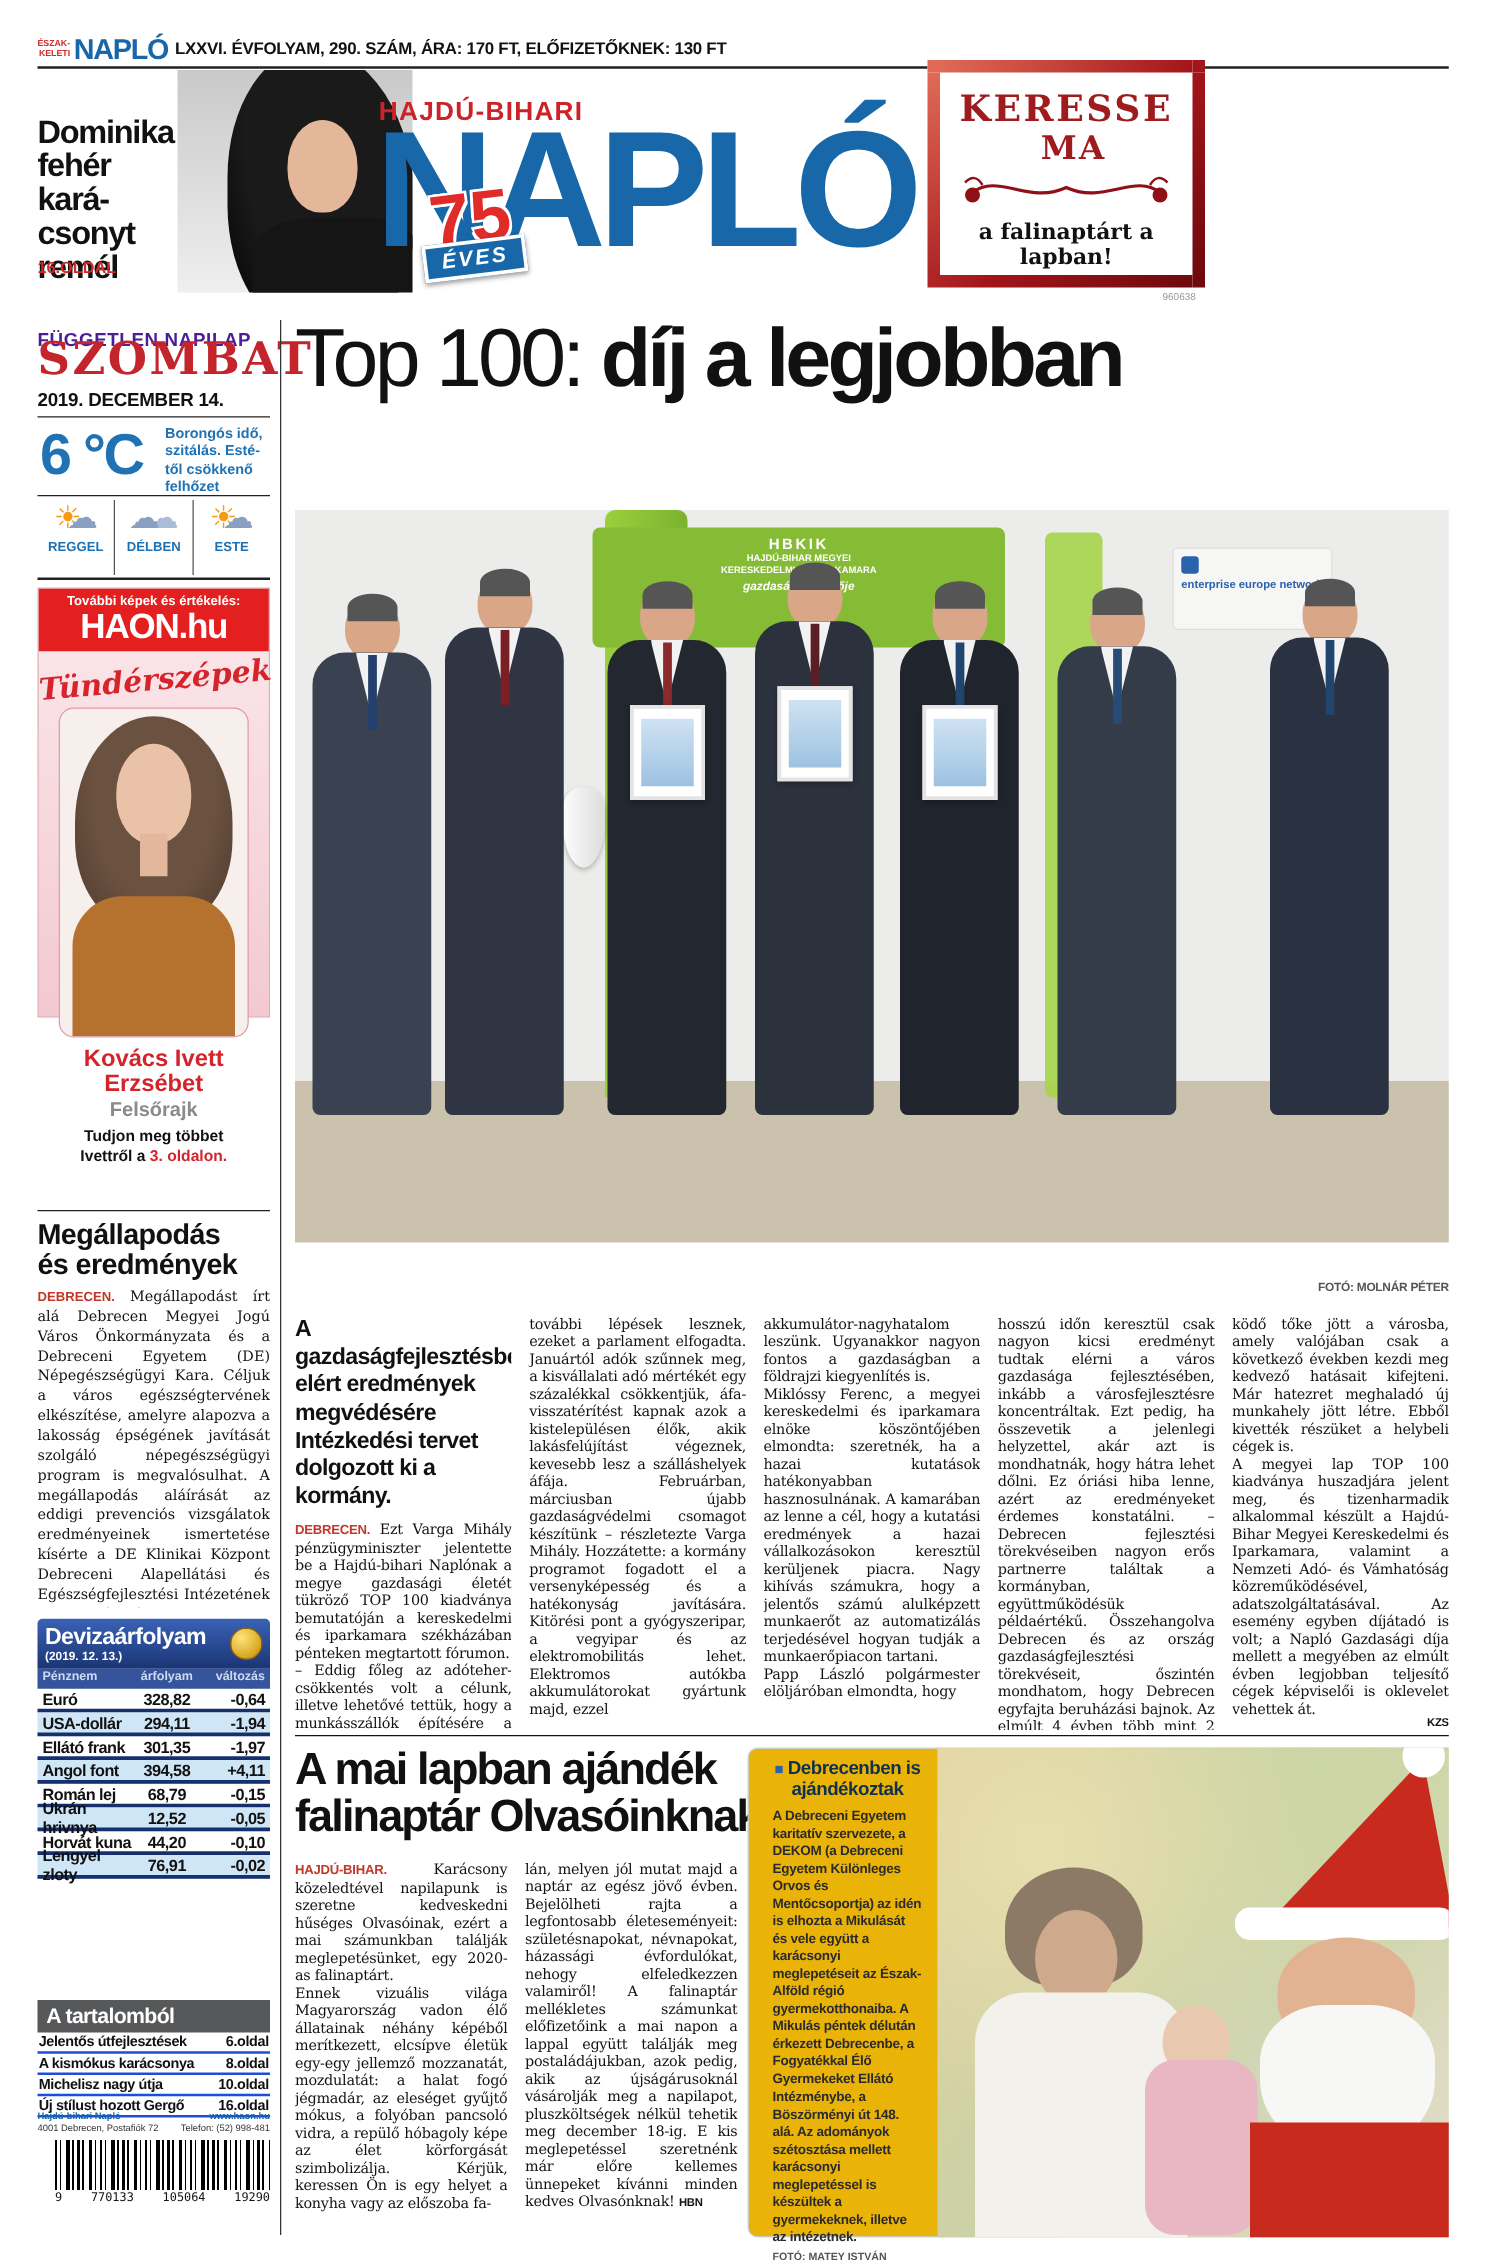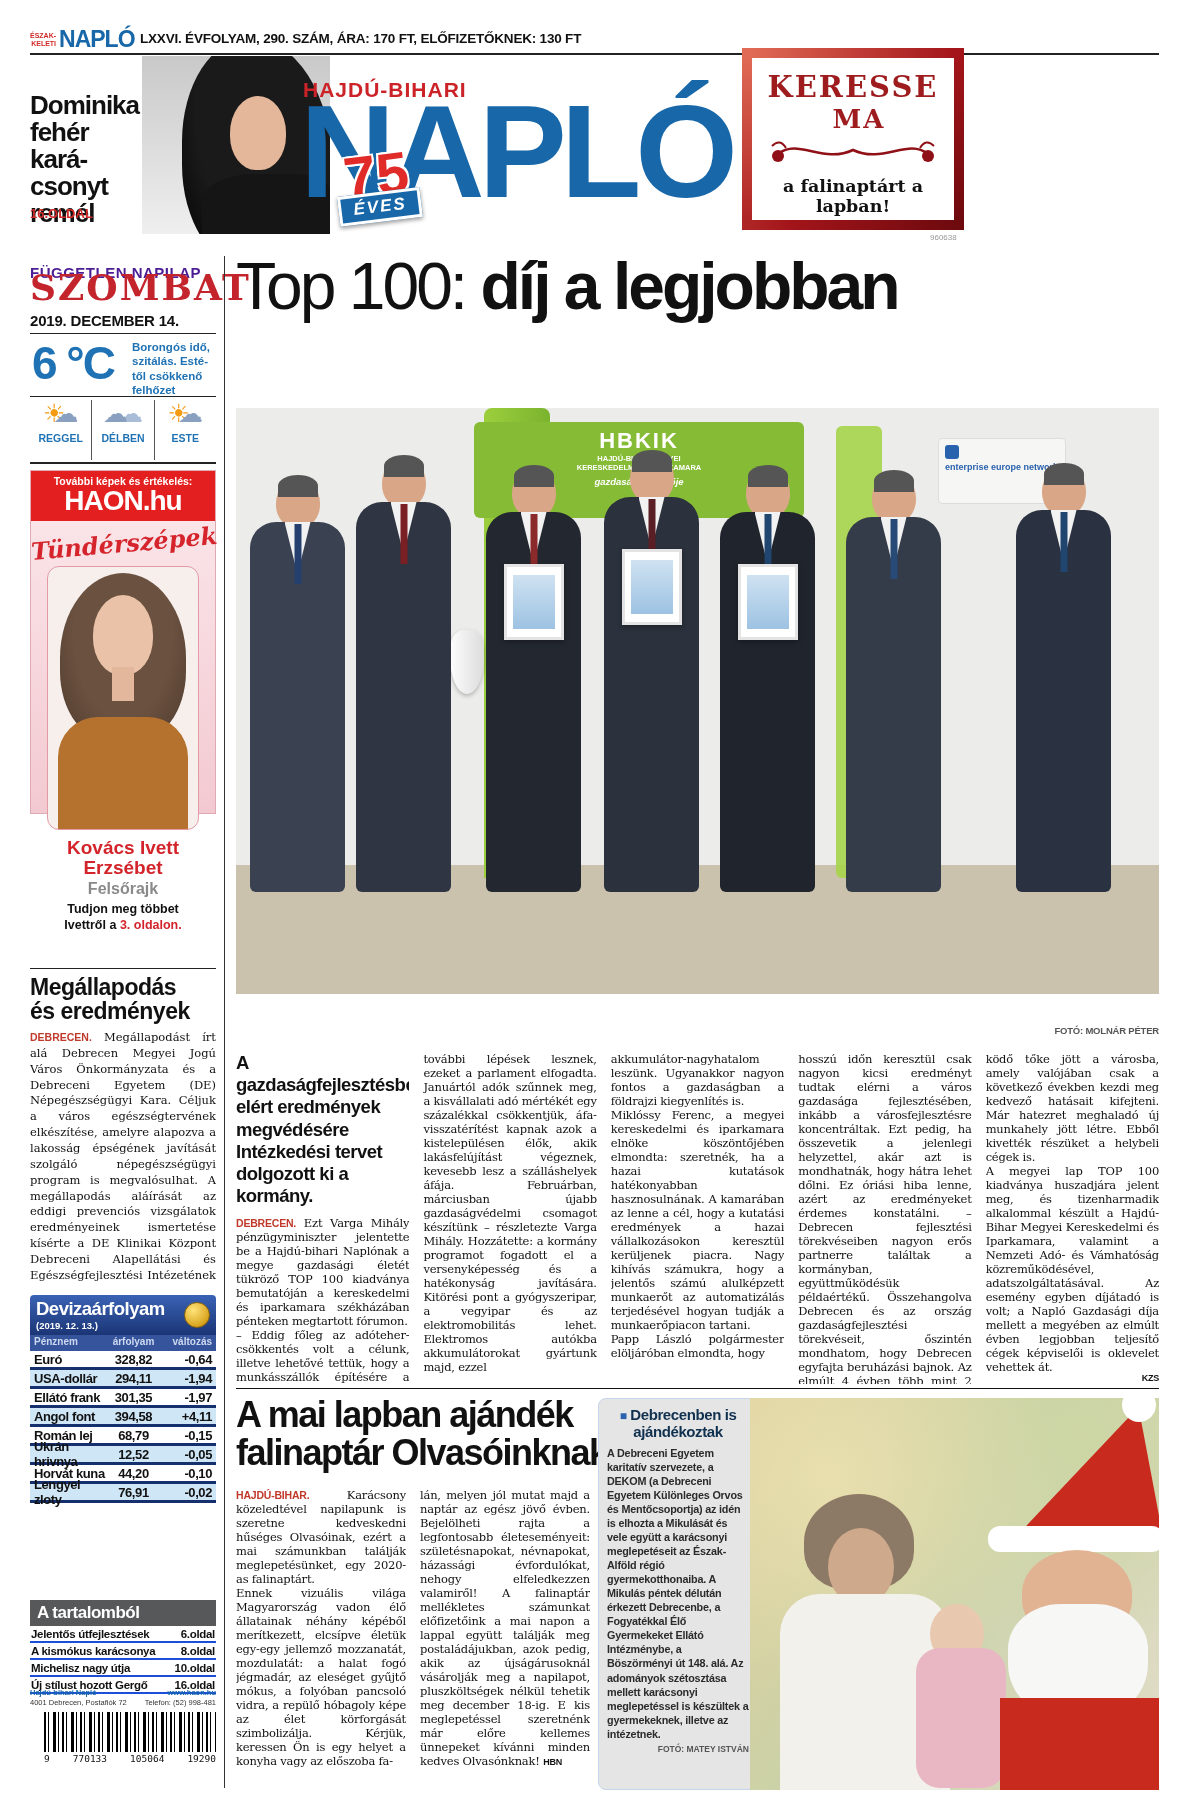--- a/index.html
+++ b/index.html
@@ -95,21 +95,21 @@
   .bc-digits{display:flex;justify-content:space-between;font-family:"DejaVu Sans Mono",monospace;font-size:9.5px;margin-top:1px;}
 
   
   .vdiv{left:224px;top:256px;width:1px;height:1532px;background:#333;}
   .headline{left:236px;top:250px;width:925px;font-size:66px;line-height:1.1;letter-spacing:-3px;font-weight:900;}
   .hl-light{font-weight:500;}
   .photo-main{left:236px;top:408px;width:923px;height:586px;background:linear-gradient(180deg,#ececea 0 78%,#cbc2ad 78% 100%);overflow:hidden;}
   .pm-pillar{position:absolute;top:0;width:66px;height:470px;background:linear-gradient(90deg,#9ccf3d,#7ab32e);border-radius:8px 8px 0 0;}
   .pm-pillar2{position:absolute;top:18px;width:46px;height:452px;background:#a6d54a;opacity:.9;border-radius:6px;}
   .pm-band{position:absolute;left:238px;top:14px;width:330px;height:96px;background:#86bb35;border-radius:6px;color:#fff;text-align:center;padding:6px 8px;box-sizing:border-box;}
-  .pm-org{font-size:22px;font-weight:900;letter-spacing:2px;}
+  .pm-org{font-size:12px;font-weight:900;letter-spacing:2px;}
   .pm-line{font-size:7.5px;font-weight:700;line-height:1.25;}
   .pm-tag{font-size:9.5px;font-weight:700;font-style:italic;margin-top:3px;}
   .pm-right{position:absolute;left:702px;top:30px;width:128px;height:66px;background:#f6f6f4;border:1px solid #ddd;border-radius:4px;padding:6px;box-sizing:border-box;color:#2a62ae;font-size:9px;font-weight:700;line-height:1.2;}
   .pm-right::before{content:"";display:block;width:14px;height:14px;background:#2a62ae;border-radius:3px;margin-bottom:3px;}
   .person{position:absolute;bottom:96px;width:95px;}
   .p-head{width:44px;height:50px;background:#d9a788;border-radius:50% 50% 46% 46%;margin:0 auto;position:relative;}
   .p-head::before{content:"";position:absolute;left:2px;top:-3px;width:40px;height:22px;background:#555;border-radius:50% 50% 0 0;}
   .p-torso{margin-top:-6px;border-radius:26px 26px 6px 6px;position:relative;}
   .p-shirt{position:absolute;left:50%;top:0;transform:translateX(-50%);width:26px;height:52px;background:#f2f2f2;clip-path:polygon(0 0,100% 0,50% 100%);}
   .p-tie{position:absolute;left:50%;top:2px;transform:translateX(-50%);width:7px;height:60px;background:#7a1f24;}
@@ -121,25 +121,25 @@
   .credit{position:absolute;right:0;bottom:-1px;font-size:9.5px;font-weight:800;color:#555;background:#fff;padding-left:6px;}
   .article{left:236px;top:1052px;width:923px;height:332px;display:flex;gap:14px;overflow:hidden;}
   .a-col{flex:1;font-family:"DejaVu Serif",serif;font-size:11.5px;line-height:1.22;text-align:justify;overflow:hidden;position:relative;letter-spacing:-.2px;}
   .lead{font-family:"Liberation Sans",sans-serif;font-size:18.5px;font-weight:800;line-height:1.2;letter-spacing:-.5px;text-align:left;margin-bottom:9px;}
   .sig-end{position:absolute;right:0;bottom:0;background:#fff;padding-left:6px;}
 
   .b-rule{left:236px;top:1388px;width:923px;height:1px;background:#111;}
   .b-headline{left:236px;top:1396px;width:380px;font-size:36px;font-weight:900;line-height:1.06;letter-spacing:-1.5px;}
   .b-col{position:absolute;top:1488px;width:170px;height:300px;overflow:hidden;font-family:"DejaVu Serif",serif;font-size:11.5px;line-height:1.22;text-align:justify;letter-spacing:-.2px;}
   .b-col1{left:236px;} .b-col2{left:420px;}
-  .b-box{left:598px;top:1398px;width:160px;height:392px;background:#e5e5e5;border:1px solid #c5d4ea;border-radius:8px;padding:8px 8px;box-sizing:border-box;}
+  .b-box{left:598px;top:1398px;width:160px;height:392px;background:#eab308;border:1px solid #c5d4ea;border-radius:8px;padding:8px 19px;box-sizing:border-box;}
   .bx-title{font-size:15px;font-weight:900;color:#10304f;text-align:center;line-height:1.1;letter-spacing:-.4px;}
   .bx-bullet{color:#2a62ae;font-size:12px;}
   .bx-body{font-size:10.8px;font-weight:600;color:#2b2b2b;line-height:1.3;margin-top:6px;letter-spacing:-.2px;}
-  .bx-credit{font-size:8.5px;font-weight:800;color:#555;text-align:right;margin-top:3px;}
+  .bx-credit{font-size:8.5px;font-weight:800;color:#555;text-align:left;margin-top:3px;}
   .b-photo{left:750px;top:1398px;width:409px;height:392px;overflow:hidden;background:
            radial-gradient(circle at 20% 20%,#e9dfae,transparent 50%),
            radial-gradient(circle at 80% 10%,#cdd6a4,transparent 45%),
            linear-gradient(120deg,#decf9d,#c9d2a8 45%,#e3ddca);}
   .sp-woman-hair{position:absolute;left:54px;top:96px;width:110px;height:96px;background:#8d7a66;border-radius:50% 50% 40% 40%;}
   .sp-woman-face{position:absolute;left:78px;top:130px;width:66px;height:78px;background:#cfa98c;border-radius:50%;}
   .sp-woman-body{position:absolute;left:30px;top:196px;width:170px;height:200px;background:#f3f1ec;border-radius:40px 40px 0 0;}
   .sp-child{position:absolute;left:180px;top:206px;width:54px;height:60px;background:#e8c9b0;border-radius:50%;}
   .sp-child-body{position:absolute;left:166px;top:250px;width:90px;height:140px;background:#e9b7c3;border-radius:24px;}
   .sp-hat{position:absolute;left:244px;top:-6px;width:170px;height:150px;background:#c92a1e;clip-path:polygon(10% 100%,100% 100%,85% 10%);}

